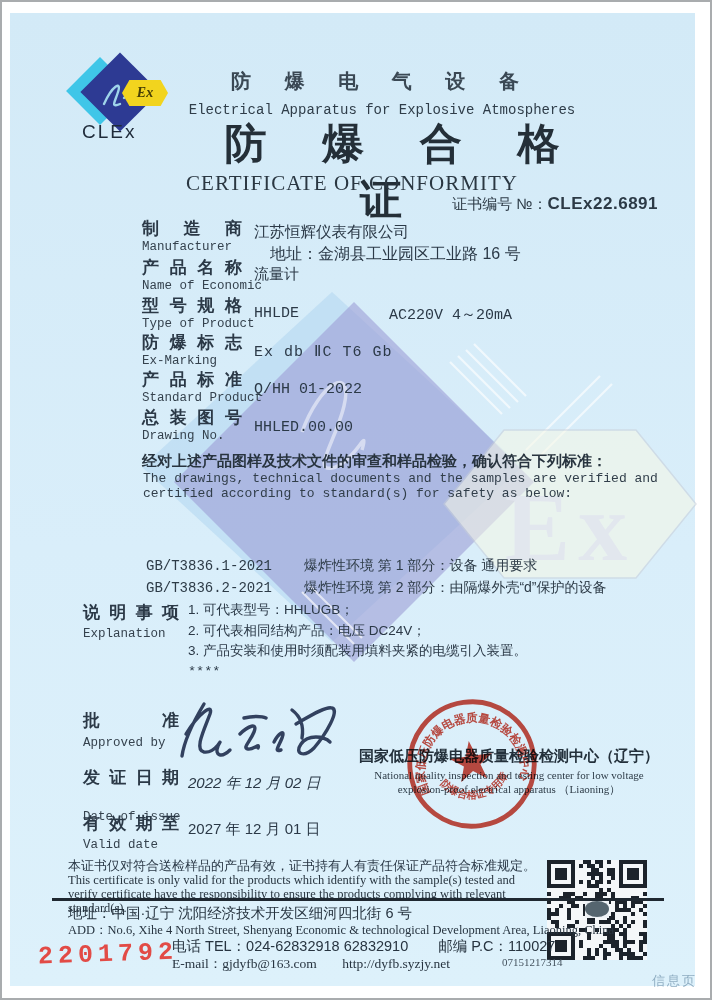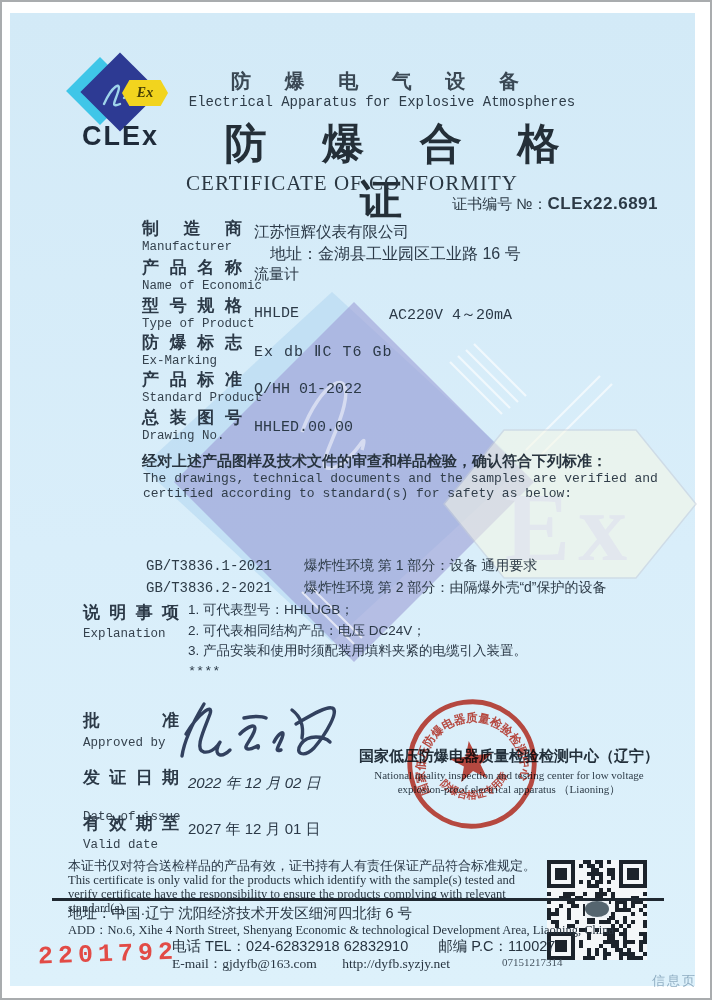--- a/index.html
+++ b/index.html
@@ -27,21 +27,21 @@
   .auth-en{font-family:"Liberation Serif",serif;font-size:11px;color:#2e3c48;text-align:center;line-height:14px;}
   .disc-zh{font-size:13px;color:#2b3947;}
   .disc-en{font-family:"Liberation Serif",serif;font-size:12.5px;color:#283540;line-height:14px;}
   .addr-zh{font-size:14.5px;color:#273440;}
   .addr-en{font-family:"Liberation Serif",serif;font-size:12.5px;color:#273440;}
   .divider{position:absolute;left:50px;top:896px;width:612px;height:3px;background:#1f2831;}
   .serial{font-family:"Liberation Mono",monospace;font-size:25px;font-weight:bold;color:#e24b46;letter-spacing:5px;transform:rotate(-2deg);}
   .pagetag{font-size:13px;color:#8fadc2;letter-spacing:2px;}
   .smallnum{font-family:"Liberation Serif",serif;font-size:11px;color:#44525e;}
   
-  .logo-name{font-size:27px;font-weight:bold;letter-spacing:2px;color:#1f2b3a;}
+  .logo-name{font-size:19px;font-weight:normal;letter-spacing:2px;color:#1f2b3a;}
   .diam{position:absolute;transform:rotate(45deg);}
   .hex{position:absolute;background:#f2d41e;clip-path:polygon(16% 0,84% 0,100% 50%,84% 100%,16% 100%,0 50%);
        display:flex;align-items:center;justify-content:center;font-family:"Liberation Serif",serif;
        font-style:italic;font-weight:bold;font-size:14px;color:#473f05;}
   .stamp{mix-blend-mode:multiply;opacity:.9;}
 </style>
 </head>
 <body>
 
 <div class="page">
@@ -71,21 +71,21 @@
     <svg class="abs" style="left:36px;top:22px;" width="50" height="36" viewBox="0 0 50 36">
       <path d="M6,28 C14,10 24,4 20,16 C17,26 12,32 22,28 M26,22 C34,14 44,12 40,22" stroke="#9fd4ea" stroke-width="2.4" fill="none" stroke-linecap="round"></path>
     </svg>
     <div class="hex" style="left:60px;top:26px;width:46px;height:26px;">
         <span>Ex</span>
       </div>
     <div class="abs logo-name" style="left:20px;top:67px;">CLEx</div>
   </div>
 
   <div class="abs title-zh" style="left:180px;top:66px;width:400px;">防 爆 电 气 设 备</div>
-  <div class="abs title-en" style="left:150px;top:92px;width:460px;">Electrical Apparatus for Explosive Atmospheres</div>
+  <div class="abs title-en" style="left:150px;top:100px;width:460px;">Electrical Apparatus for Explosive Atmospheres</div>
   <div class="abs cert-title" style="left:170px;top:114px;width:440px;text-indent:22px;">防 爆 合 格 证</div>
   <div class="abs cert-title-en" style="left:150px;top:169px;width:400px;">CERTIFICATE OF CONFORMITY</div>
   <div class="abs certno" style="left:380px;top:192px;width:276px;">
     <span>证书编号 №：</span><b>CLEx22.6891</b>
   </div>
 
   <div class="abs" style="left:140px;top:218px;width:520px;">
     <div class="zh-label" style="width:100px;">制造商</div>
     <div class="en-label">Manufacturer</div>
     <div class="abs val" style="left:112px;top:2px;font-size:15.5px;">江苏恒辉仪表有限公司</div>

